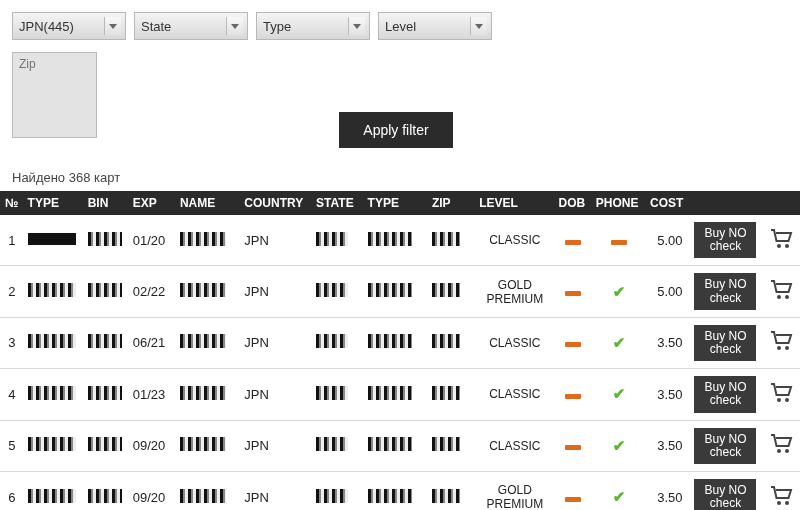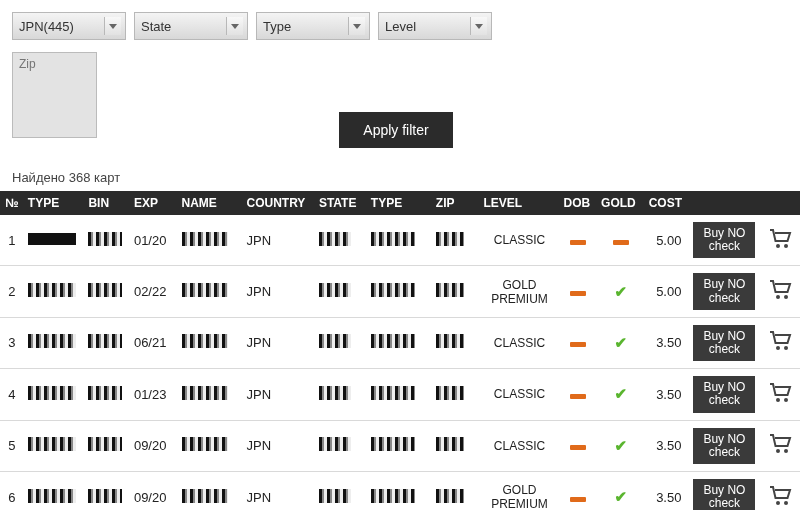--- a/index.html
+++ b/index.html
@@ -88,21 +88,21 @@
       <th class="col-type">TYPE</th>
       <th class="col-bin">BIN</th>
       <th class="col-exp">EXP</th>
       <th class="col-name">NAME</th>
       <th class="col-country">COUNTRY</th>
       <th class="col-state">STATE</th>
       <th class="col-city">TYPE</th>
       <th class="col-zip">ZIP</th>
       <th class="col-level">LEVEL</th>
       <th class="col-dob">DOB</th>
-      <th class="col-phone">GOLD</th>
+      <th class="col-phone">PHONE</th>
       <th class="col-cost">COST</th>
       <th class="col-buy"></th>
       <th class="col-cart"></th>
     </tr>
   </thead>
   <tbody id="tbody">
       <tr>
         <td class="num">1</td>
         <td><span class="redacted r-solid" style="width:48px;height:12px"></span></td>
         <td><span class="redacted" style="width:34px"></span></td>

